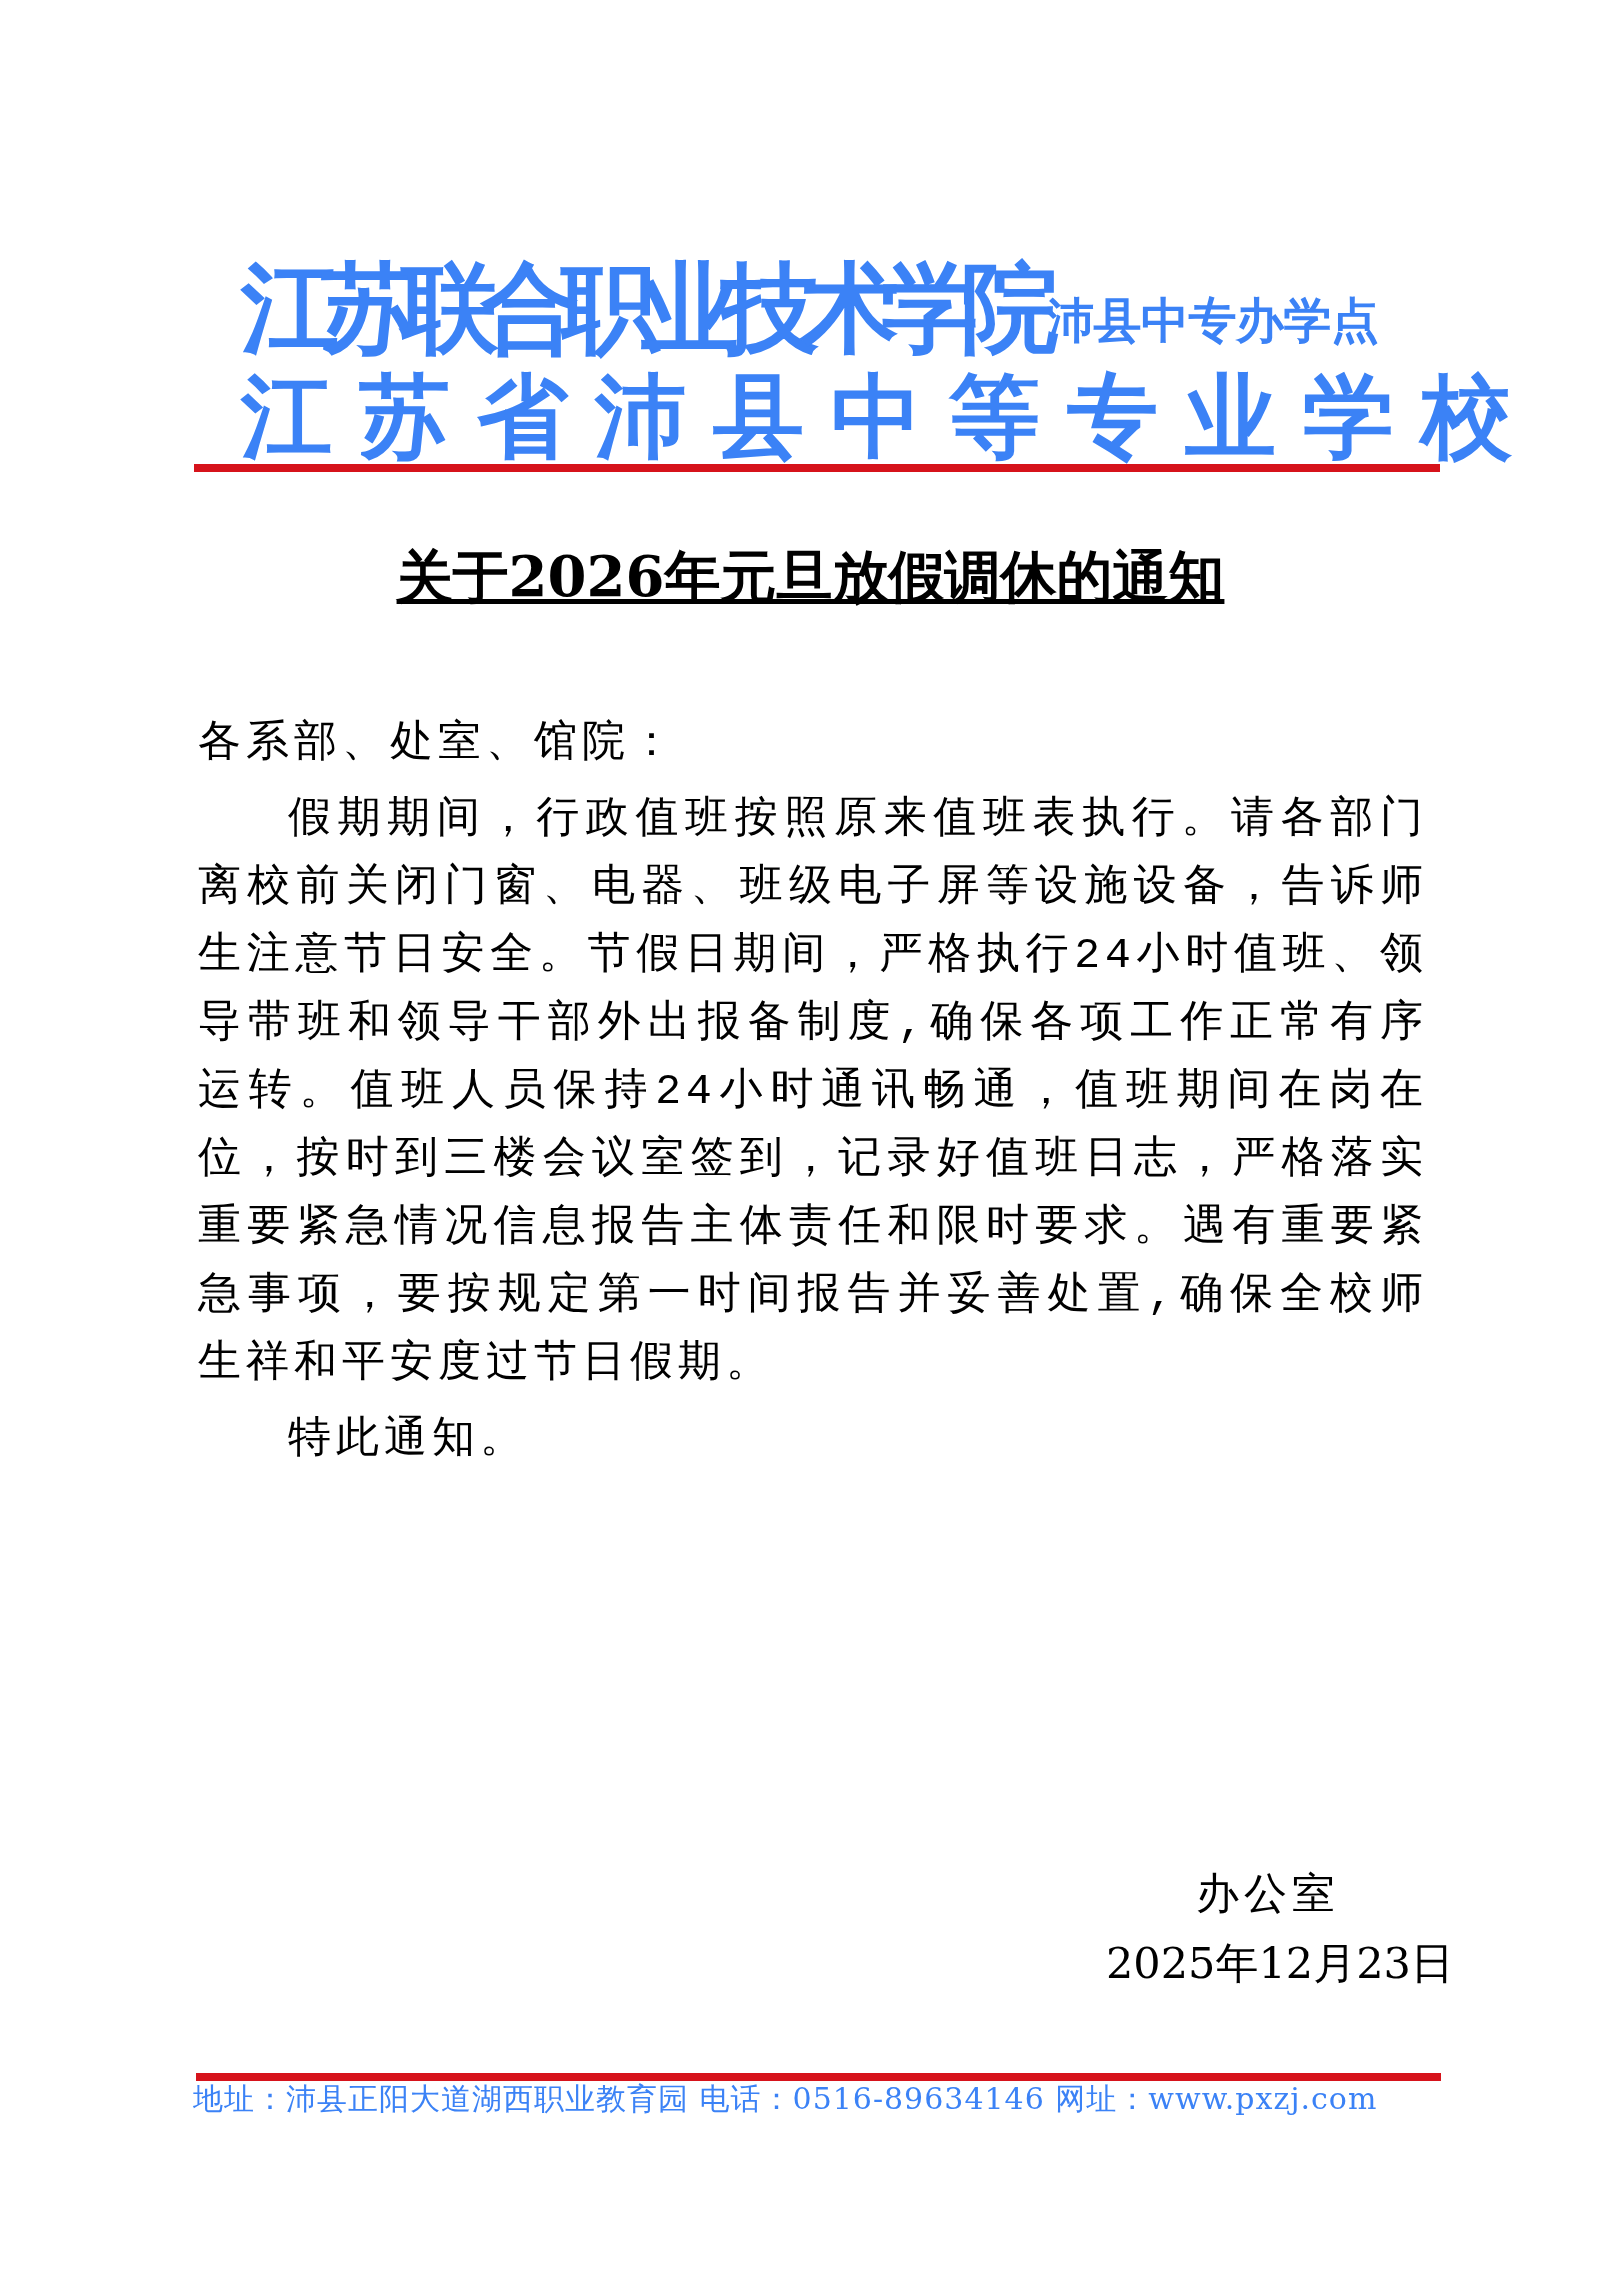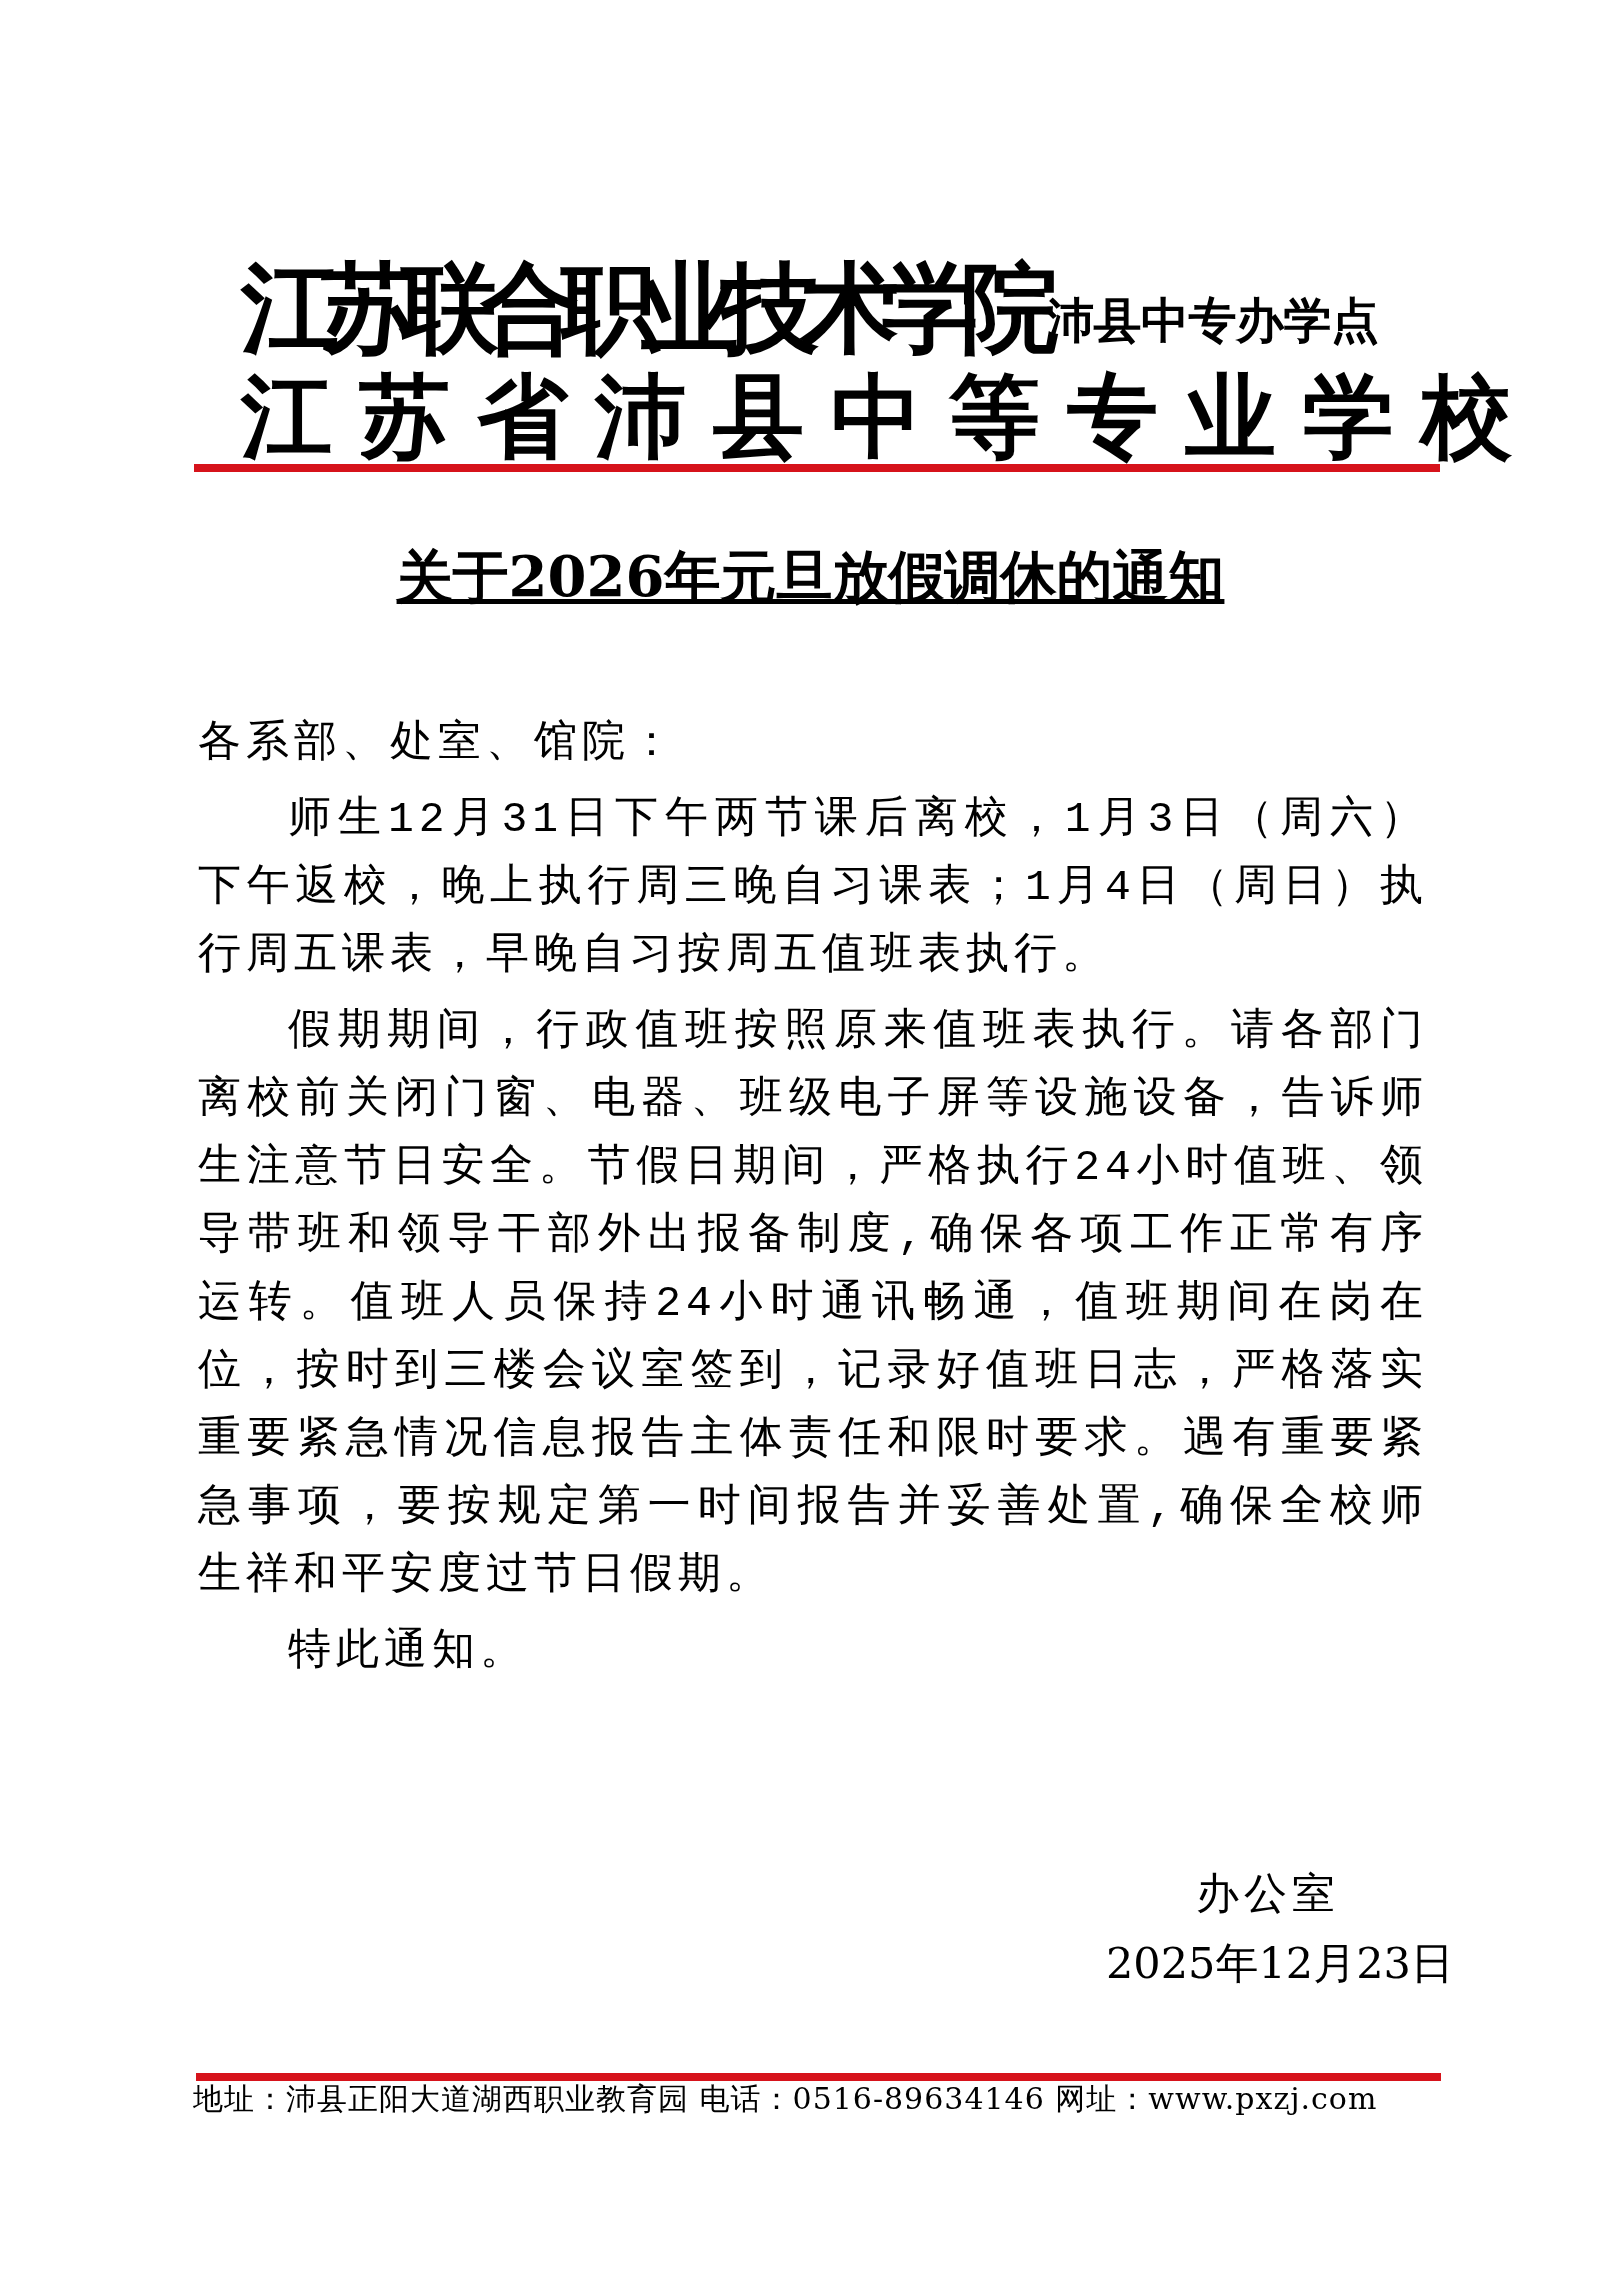--- a/index.html
+++ b/index.html
@@ -1,19 +1,19 @@
 <!DOCTYPE html>
 <html style="font-size:8px"><head>
 <meta charset="utf-8">
 <style>
   html, body { margin: 0; padding: 0; background: #ffffff; }
   body { width: 1621px; height: 2273px; position: relative; overflow: hidden;
          font-family: "DejaVu Serif", "Liberation Serif", serif; color: #000; }
   .abs { position: absolute; white-space: nowrap; }
-  .red { color: #000000; }
+  .red { color: #3b82f6; }
   .hdr1-main { left: 241px; top: 258px; font-size: 98px; line-height: 99px; font-weight: bold;
                letter-spacing: -18px; transform: scaleY(1.0); }
   .hdr1-sub  { left: 1046px; top: 287px; font-size: 48px; line-height: 50px; font-weight: bold;
                letter-spacing: -0.5px; margin-top: 8px; }
   .hdr2 { left: 241px; top: 367px; font-size: 91px; line-height: 99px; font-weight: bold;
           letter-spacing: 27px; }
   .rule { position: absolute; background: #d6131b; }
   .title { left: 0; width: 1621px; top: 544px; text-align: center; font-size: 56px; line-height: 64px;
            font-weight: bold; text-decoration: underline; }
   .body { position: absolute; left: 190px; width: 1246px; top: 702px; font-size: 43px;
@@ -28,21 +28,20 @@
 
 <div class="abs red hdr1-main">江苏联合职业技术学院</div>
 <div class="abs red hdr1-sub">沛县中专办学点</div>
 <div class="abs red hdr2">江苏省沛县中等专业学校</div>
 <div class="rule" style="left:194px; top:464px; width:1246px; height:8.4px;"></div>
 
 <div class="abs title">关于2026年元旦放假调休的通知</div>
 
 <div class="body">
   <p class="para">各系部、处室、馆院：</p>
-  <p class="para indent">师生12月31日下午两节课后离校，1月3日（周六）下午返校，晚上执行周三晚自习课表；1月4日（周日）执行周五课表，早晚自习按周五值班表执行。</p>
   <p class="para indent">假期期间，行政值班按照原来值班表执行。请各部门离校前关闭门窗、电器、班级电子屏等设施设备，告诉师生注意节日安全。节假日期间，严格执行24小时值班、领导带班和领导干部外出报备制度,确保各项工作正常有序运转。值班人员保持24小时通讯畅通，值班期间在岗在位，按时到三楼会议室签到，记录好值班日志，严格落实重要紧急情况信息报告主体责任和限时要求。遇有重要紧急事项，要按规定第一时间报告并妥善处置,确保全校师生祥和平安度过节日假期。</p>
   <p class="para indent">特此通知。</p>
 </div>
 
 <div class="sign" style="left:1196px; top:1868px;">办公室</div>
 <div class="sign" style="left:1106px; top:1938px; letter-spacing:0px;">2025年12月23日</div>
 
 <div class="rule" style="left:196px; top:2073px; width:1245px; height:8.4px;"></div>
 <div class="abs red footer">
   <span>地址：</span><span>沛县正阳大道湖西职业教育园</span>

